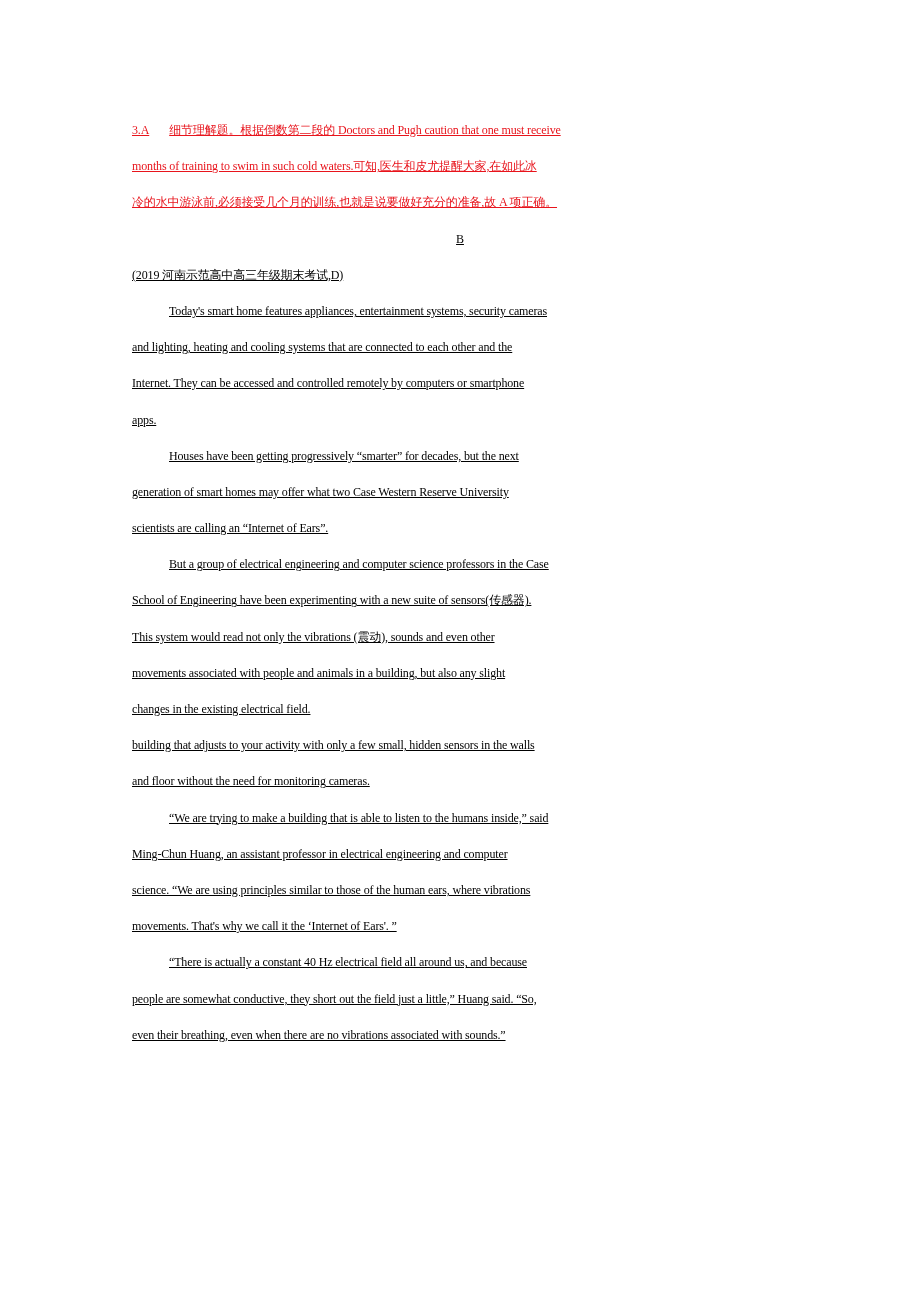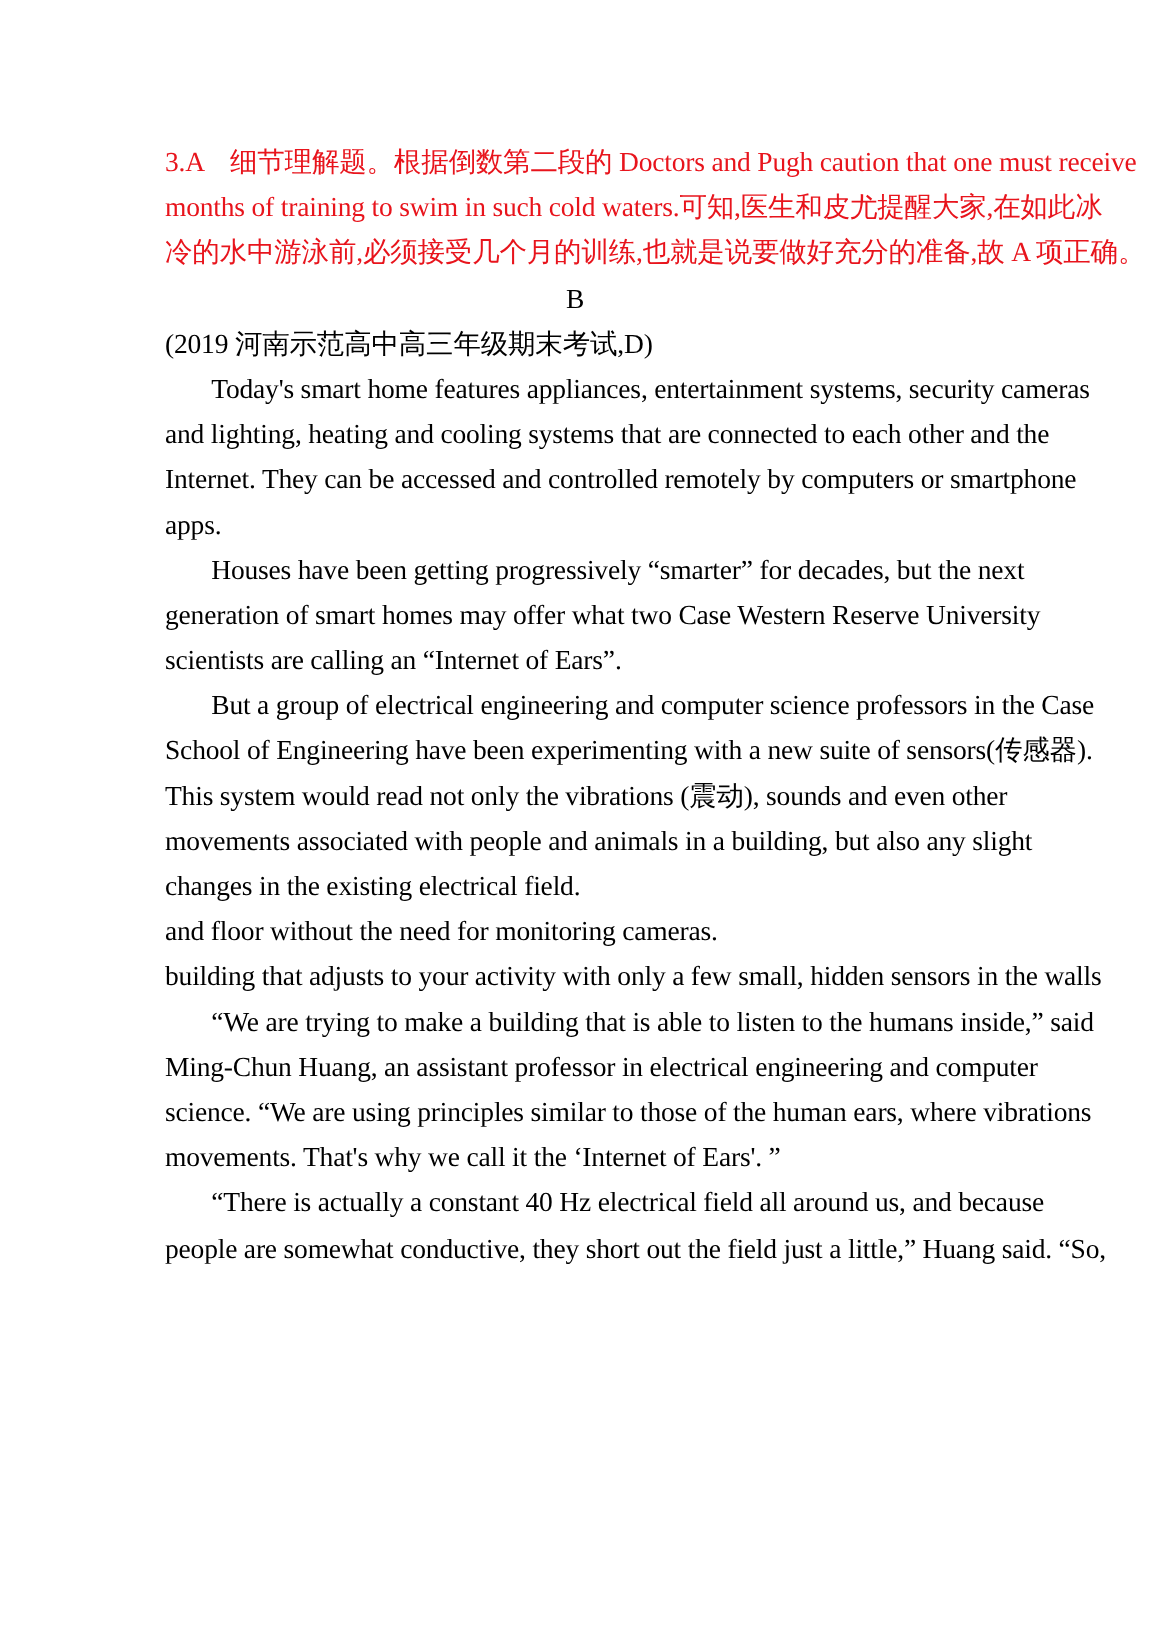--- a/index.html
+++ b/index.html
@@ -18,23 +18,24 @@
     .page {
       position: absolute;
       left: 132px;
       top: 112px;
       width: 680px;
     }
     .line {
       display: block;
       height: 36.2px;
       line-height: 36.2px;
-      font-size: 22px;
+      font-size: 12px;
       white-space: nowrap;
       letter-spacing: -0.15px;
+      text-decoration: underline;
     }
     .answer .line {
       color: #e8141c;
     }
     .indent {
       padding-left: 37px;
     }
     .section-heading {
       text-align: center;
       width: 656px;
@@ -70,29 +71,30 @@
 
   <div>
     <span class="line indent">But a group of electrical engineering and computer science professors in the Case</span>
     <span class="line">School of Engineering have been experimenting with a new suite of sensors(传感器).</span>
     <span class="line">This system would read not only the vibrations (震动), sounds and even other</span>
     <span class="line">movements associated with people and animals in a building, but also any slight</span>
     <span class="line">changes in the existing electrical field.</span>
   </div>
 
   <div>
+    <span class="line">building that adjusts to your activity with only a few small, hidden sensors in the walls</span>
     <span class="line">and floor without the need for monitoring cameras.</span>
-    <span class="line">building that adjusts to your activity with only a few small, hidden sensors in the walls</span>
   </div>
 
   <div>
     <span class="line indent">“We are trying to make a building that is able to listen to the humans inside,” said</span>
     <span class="line">Ming-Chun Huang, an assistant professor in electrical engineering and computer</span>
     <span class="line">science. “We are using principles similar to those of the human ears, where vibrations</span>
     <span class="line">movements. That's why we call it the ‘Internet of Ears'. ”</span>
   </div>
 
   <div>
     <span class="line indent">“There is actually a constant 40 Hz electrical field all around us, and because</span>
     <span class="line">people are somewhat conductive, they short out the field just a little,” Huang said. “So,</span>
+    <span class="line">even their breathing, even when there are no vibrations associated with sounds.”</span>
   </div>
 
 </div>
 
 </body></html>

